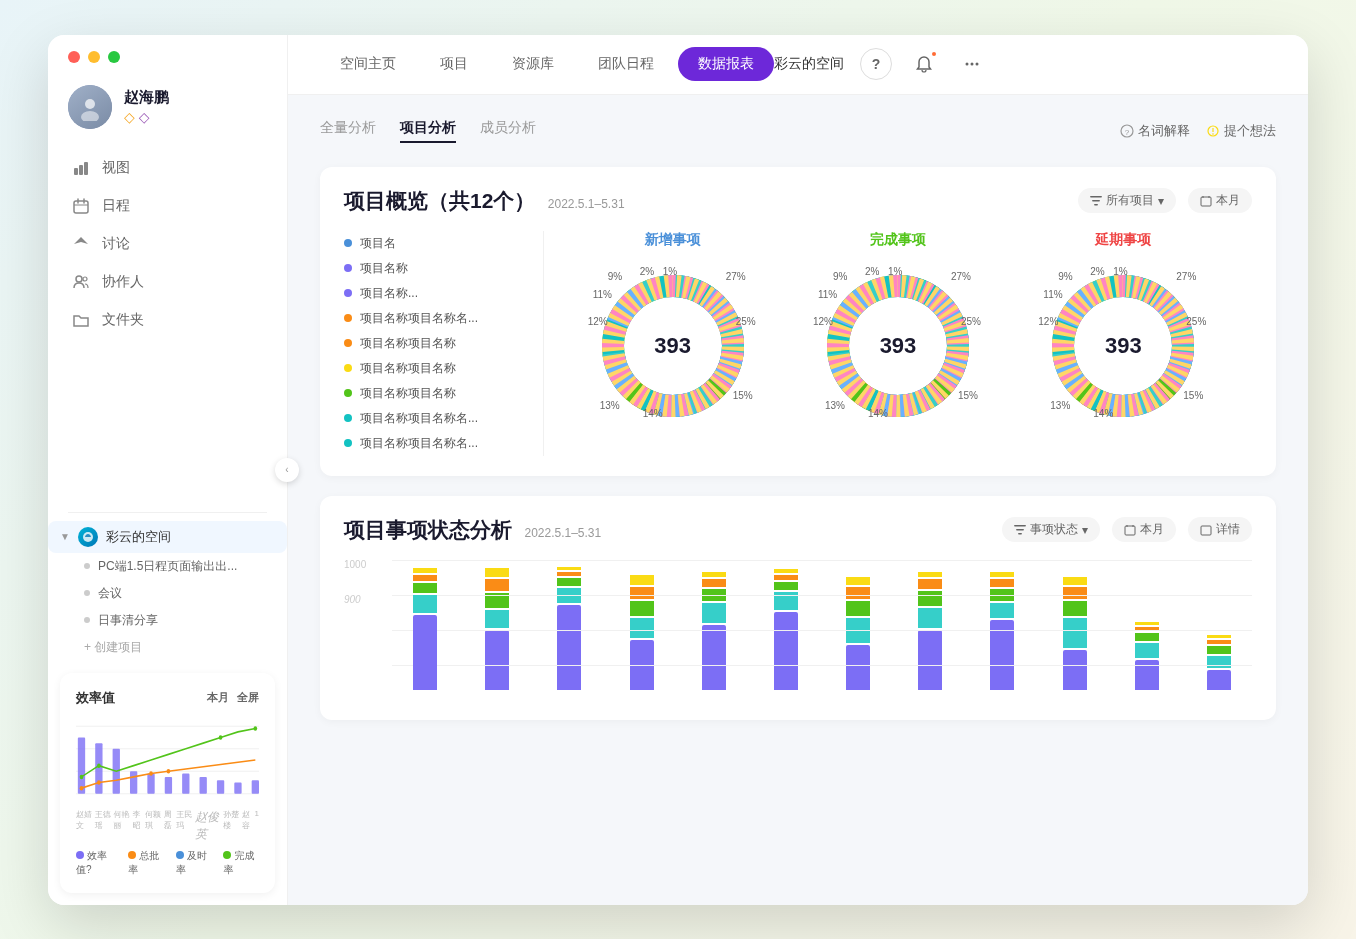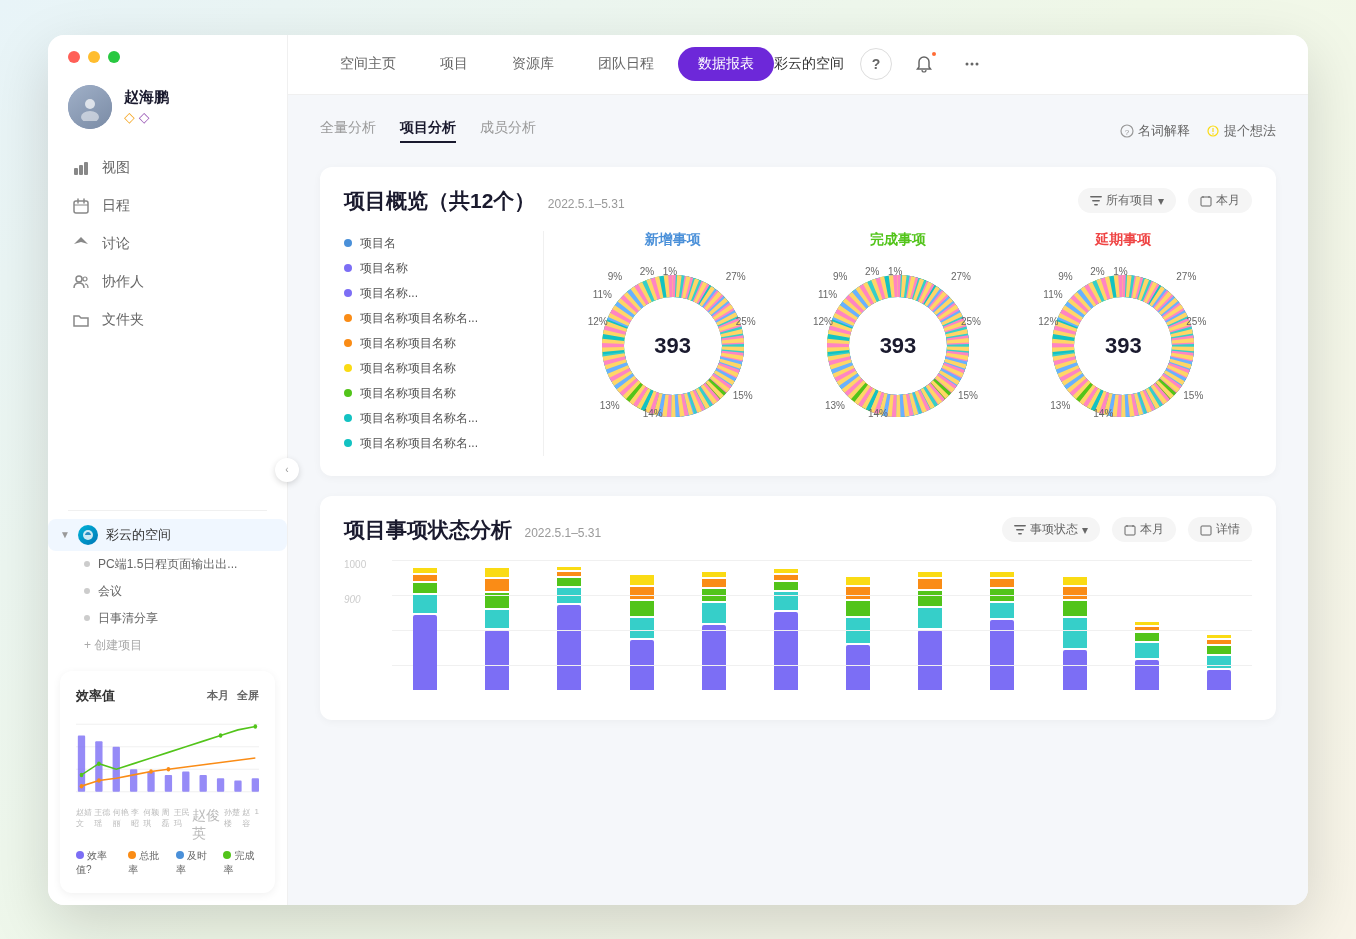--- a/index.html
+++ b/index.html
@@ -611,21 +611,21 @@
         </svg>
       </div>
       <div class="chart-labels">
         <span style="font-size:8px;color:#bbb;">赵婧文</span>
         <span style="font-size:8px;color:#bbb;">王德瑶</span>
         <span style="font-size:8px;color:#bbb;">何艳丽</span>
         <span style="font-size:8px;color:#bbb;">李昭</span>
         <span style="font-size:8px;color:#bbb;">何颖琪</span>
         <span style="font-size:8px;color:#bbb;">周磊</span>
         <span style="font-size:8px;color:#bbb;">王民玛</span>
-        <span style="font-size:14px;color:#bbb;">赵俊英</span>
+        <span style="font-size:12px;color:#bbb;font-style:italic;">赵俊英</span>
         <span style="font-size:8px;color:#bbb;">孙楚楼</span>
         <span style="font-size:8px;color:#bbb;">赵容</span>
         <span style="font-size:8px;color:#bbb;">1</span>
       </div>
       <div class="chart-legend">
         <span><span class="legend-dot" style="background:#7c6ef5;"></span><span style="font-size:10px;color:#666;">效率值?</span></span>
         <span><span class="legend-dot" style="background:#fa8c16;"></span><span style="font-size:10px;color:#666;">总批率</span></span>
         <span><span class="legend-dot" style="background:#4a90d9;"></span><span style="font-size:10px;color:#666;">及时率</span></span>
         <span><span class="legend-dot" style="background:#52c41a;"></span><span style="font-size:10px;color:#666;">完成率</span></span>
       </div>

